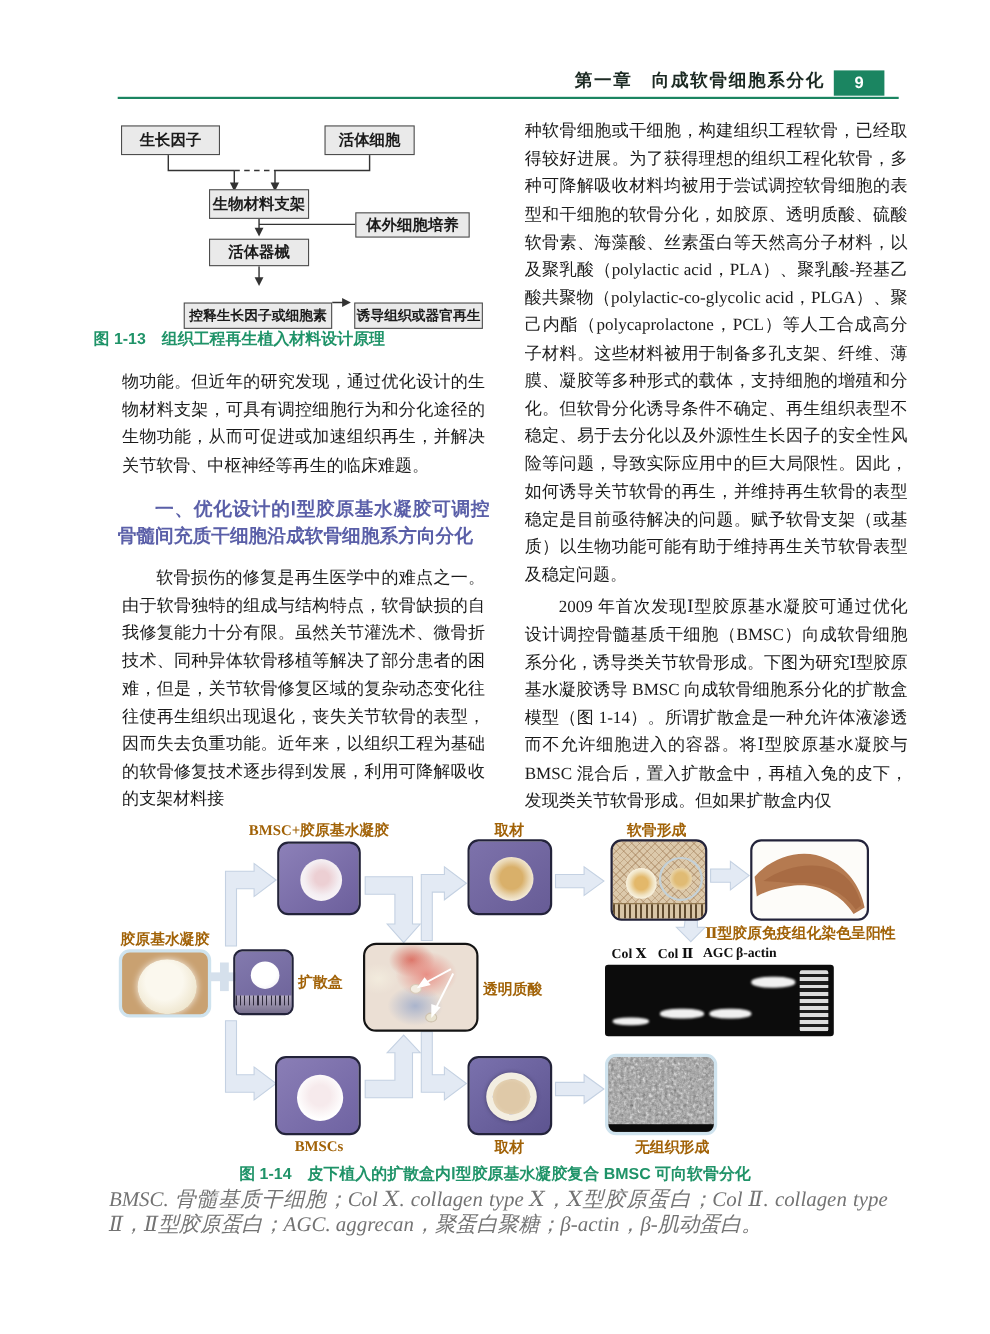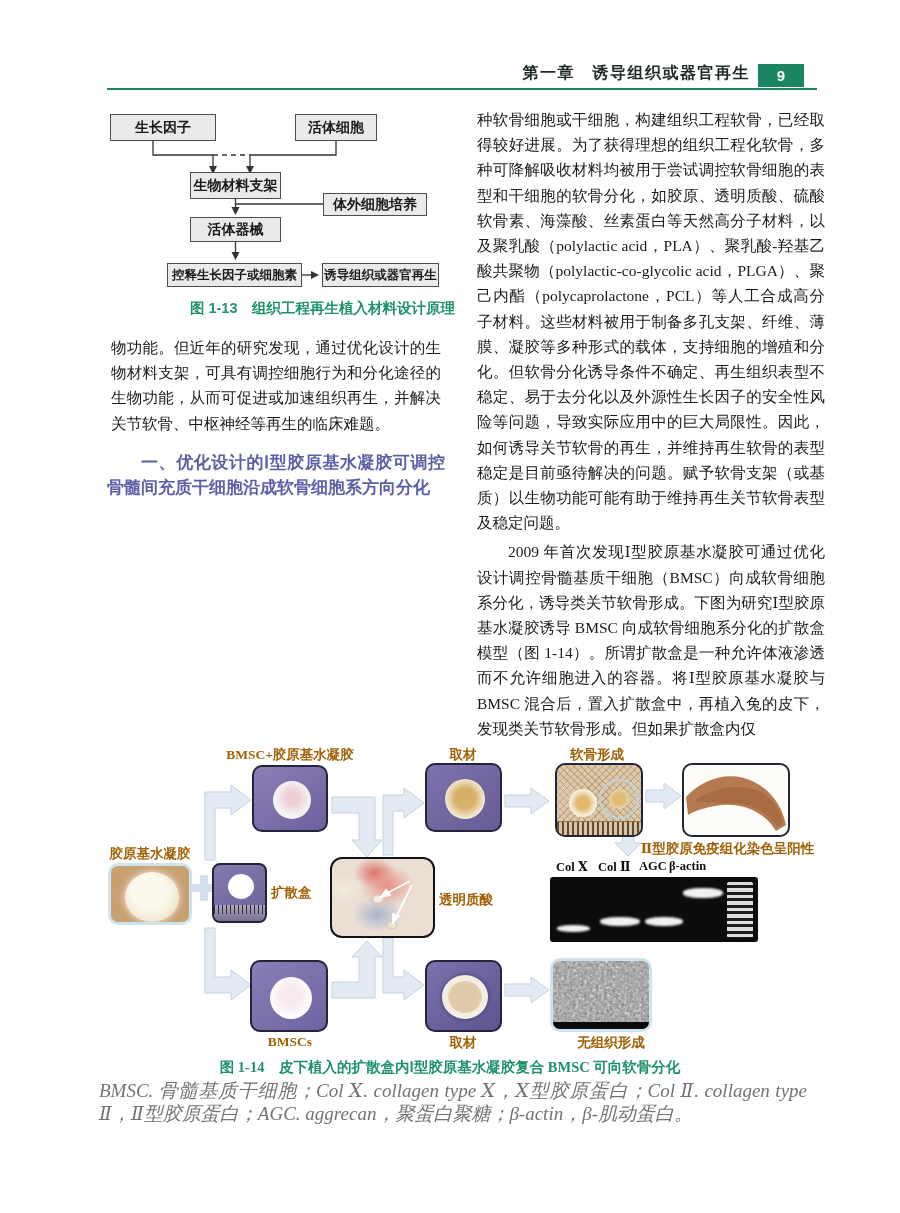--- a/index.html
+++ b/index.html
@@ -19,29 +19,29 @@
            background:var(--accent-green);color:#fff;text-align:center;line-height:23px;
            font-family:"Liberation Sans",sans-serif;font-size:15px;font-weight:bold;}
   .hrule{position:absolute;top:88px;left:107px;width:710px;height:2px;background:var(--accent-green);}
 
   
   .fig13{position:absolute;left:85px;top:108px;width:370px;height:212px;}
   .fig13 svg{position:absolute;left:0;top:0;}
   .fbox{position:absolute;box-sizing:border-box;background:#eaeaea;border:1.5px solid #4d4d4d;
         display:flex;align-items:center;justify-content:center;
         font-weight:bold;font-size:14px;white-space:nowrap;}
-  .fbox.small{font-size:12.5px;}
-  .b-growth{left:25px;top:6px;width:106px;height:27px;}
+  .fbox.small{font-size:12.5px;margin-top:12px;}
+  .b-growth{left:25px;top:6px;width:90px;height:27px;}
   .b-cells{left:210px;top:6px;width:82px;height:27px;}
   .b-scaffold{left:105px;top:64px;width:91px;height:27px;}
   .b-invitro{left:238px;top:85px;width:104px;height:23px;}
   .b-device{left:105px;top:109px;width:91px;height:25px;}
   .b-release{left:82px;top:155px;width:135px;height:24px;}
   .b-induce{left:237px;top:155px;width:117px;height:24px;}
-  .fig13cap{position:absolute;top:191px;left:0;width:100%;text-align:right;
+  .fig13cap{position:absolute;top:191px;left:0;width:100%;text-align:left;
             font-family:"Liberation Sans",sans-serif;font-size:14.5px;font-weight:bold;
             color:var(--caption-green);}
 
   
   .col{position:absolute;text-align:justify;font-size:15.5px;line-height:25.2px;}
   .col p{margin:4px;}
   .col-left{left:107px;top:331px;width:338px;}
   .col-right{left:473px;top:103px;width:356px;}
   .indent{text-indent:2em;}
   .subhead{font-family:"Liberation Sans",sans-serif;color:var(--heading-purple);
@@ -106,31 +106,31 @@
   .bd1{left:7px;top:48px;width:33px;height:7px;}
   .bd2{left:50px;top:40px;width:40px;height:9px;}
   .bd3{left:95px;top:40px;width:38px;height:9px;}
   .bd4{left:133px;top:11px;width:40px;height:10px;}
   .ladder{position:absolute;left:177px;top:5px;width:26px;height:56px;border-radius:2px;filter:blur(.6px);
       background:repeating-linear-gradient(180deg,#dddddd 0 3.5px,#1d1d1d 3.5px 6.5px);}
   .gel-lab{position:absolute;top:114px;font-weight:bold;font-size:12.5px;color:#101010;white-space:nowrap;}
   .ph-sem{left:465px;top:213px;width:102px;height:74px;border:3px solid #cfe3ee;background:#8a8a8a;}
   .sem-bar{position:absolute;left:0;right:0;bottom:0;height:7px;background:#0a0a0a;}
   .fig14cap{position:absolute;top:313px;left:0;width:100%;text-align:center;
-            font-family:Liberation Serif, serif;font-size:14.5px;font-weight:bold;
+            font-family:Liberation Sans, sans-serif;font-size:14.5px;font-weight:bold;
             color:var(--caption-green);}
   .fig14note{position:absolute;top:334px;left:14px;width:708px;text-align:justify;
              font-size:19px;line-height:23px;color:#737373;font-style:italic;}
 </style>
 </head>
 <body>
 
 <div class="page">
 
-  <div class="chapter">第一章　诱导组织或器官再生</div>
+  <div class="chapter">第一章　向成软骨细胞系分化</div>
   <div class="pagenum">9</div>
   <div class="hrule"></div>
 
   <div class="fig13">
     <svg class="conn" width="370" height="212" viewBox="0 0 370 212">
       <g stroke="#333" stroke-width="1.3" fill="none">
         <path d="M68,33 V47 H128"></path>
         <path d="M251,33 V47 H165"></path>
         <path d="M128,47 H165" stroke-dasharray="5,4"></path>
         <path d="M128,47 V59"></path>
@@ -154,20 +154,21 @@
     <div class="fbox b-invitro">体外细胞培养</div>
     <div class="fbox b-device">活体器械</div>
     <div class="fbox b-release small">控释生长因子或细胞素</div>
     <div class="fbox b-induce small">诱导组织或器官再生</div>
     <div class="fig13cap">图 1-13　组织工程再生植入材料设计原理</div>
   </div>
 
   <div class="col col-left">
     <p>物功能。但近年的研究发现，通过优化设计的生物材料支架，可具有调控细胞行为和分化途径的生物功能，从而可促进或加速组织再生，并解决关节软骨、中枢神经等再生的临床难题。</p>
     <p class="subhead">一、优化设计的Ⅰ型胶原基水凝胶可调控骨髓间充质干细胞沿成软骨细胞系方向分化</p>
+    <p class="indent">软骨损伤的修复是再生医学中的难点之一。由于软骨独特的组成与结构特点，软骨缺损的自我修复能力十分有限。虽然关节灌洗术、微骨折技术、同种异体软骨移植等解决了部分患者的困难，但是，关节软骨修复区域的复杂动态变化往往使再生组织出现退化，丧失关节软骨的表型，因而失去负重功能。近年来，以组织工程为基础的软骨修复技术逐步得到发展，利用可降解吸收的支架材料接</p>
   </div>
 
   <div class="col col-right">
     <p>种软骨细胞或干细胞，构建组织工程软骨，已经取得较好进展。为了获得理想的组织工程化软骨，多种可降解吸收材料均被用于尝试调控软骨细胞的表型和干细胞的软骨分化，如胶原、透明质酸、硫酸软骨素、海藻酸、丝素蛋白等天然高分子材料，以及聚乳酸（polylactic acid，PLA）、聚乳酸-羟基乙酸共聚物（polylactic-co-glycolic acid，PLGA）、聚己内酯（polycaprolactone，PCL）等人工合成高分子材料。这些材料被用于制备多孔支架、纤维、薄膜、凝胶等多种形式的载体，支持细胞的增殖和分化。但软骨分化诱导条件不确定、再生组织表型不稳定、易于去分化以及外源性生长因子的安全性风险等问题，导致实际应用中的巨大局限性。因此，如何诱导关节软骨的再生，并维持再生软骨的表型稳定是目前亟待解决的问题。赋予软骨支架（或基质）以生物功能可能有助于维持再生关节软骨表型及稳定问题。</p>
     <p class="indent">2009 年首次发现Ⅰ型胶原基水凝胶可通过优化设计调控骨髓基质干细胞（BMSC）向成软骨细胞系分化，诱导类关节软骨形成。下图为研究Ⅰ型胶原基水凝胶诱导 BMSC 向成软骨细胞系分化的扩散盒模型（图 1-14）。所谓扩散盒是一种允许体液渗透而不允许细胞进入的容器。将Ⅰ型胶原基水凝胶与 BMSC 混合后，置入扩散盒中，再植入兔的皮下，发现类关节软骨形成。但如果扩散盒内仅</p>
   </div>
 
   <div class="fig14">
 
     <svg class="arrows" width="730" height="380" viewBox="0 0 730 380">

